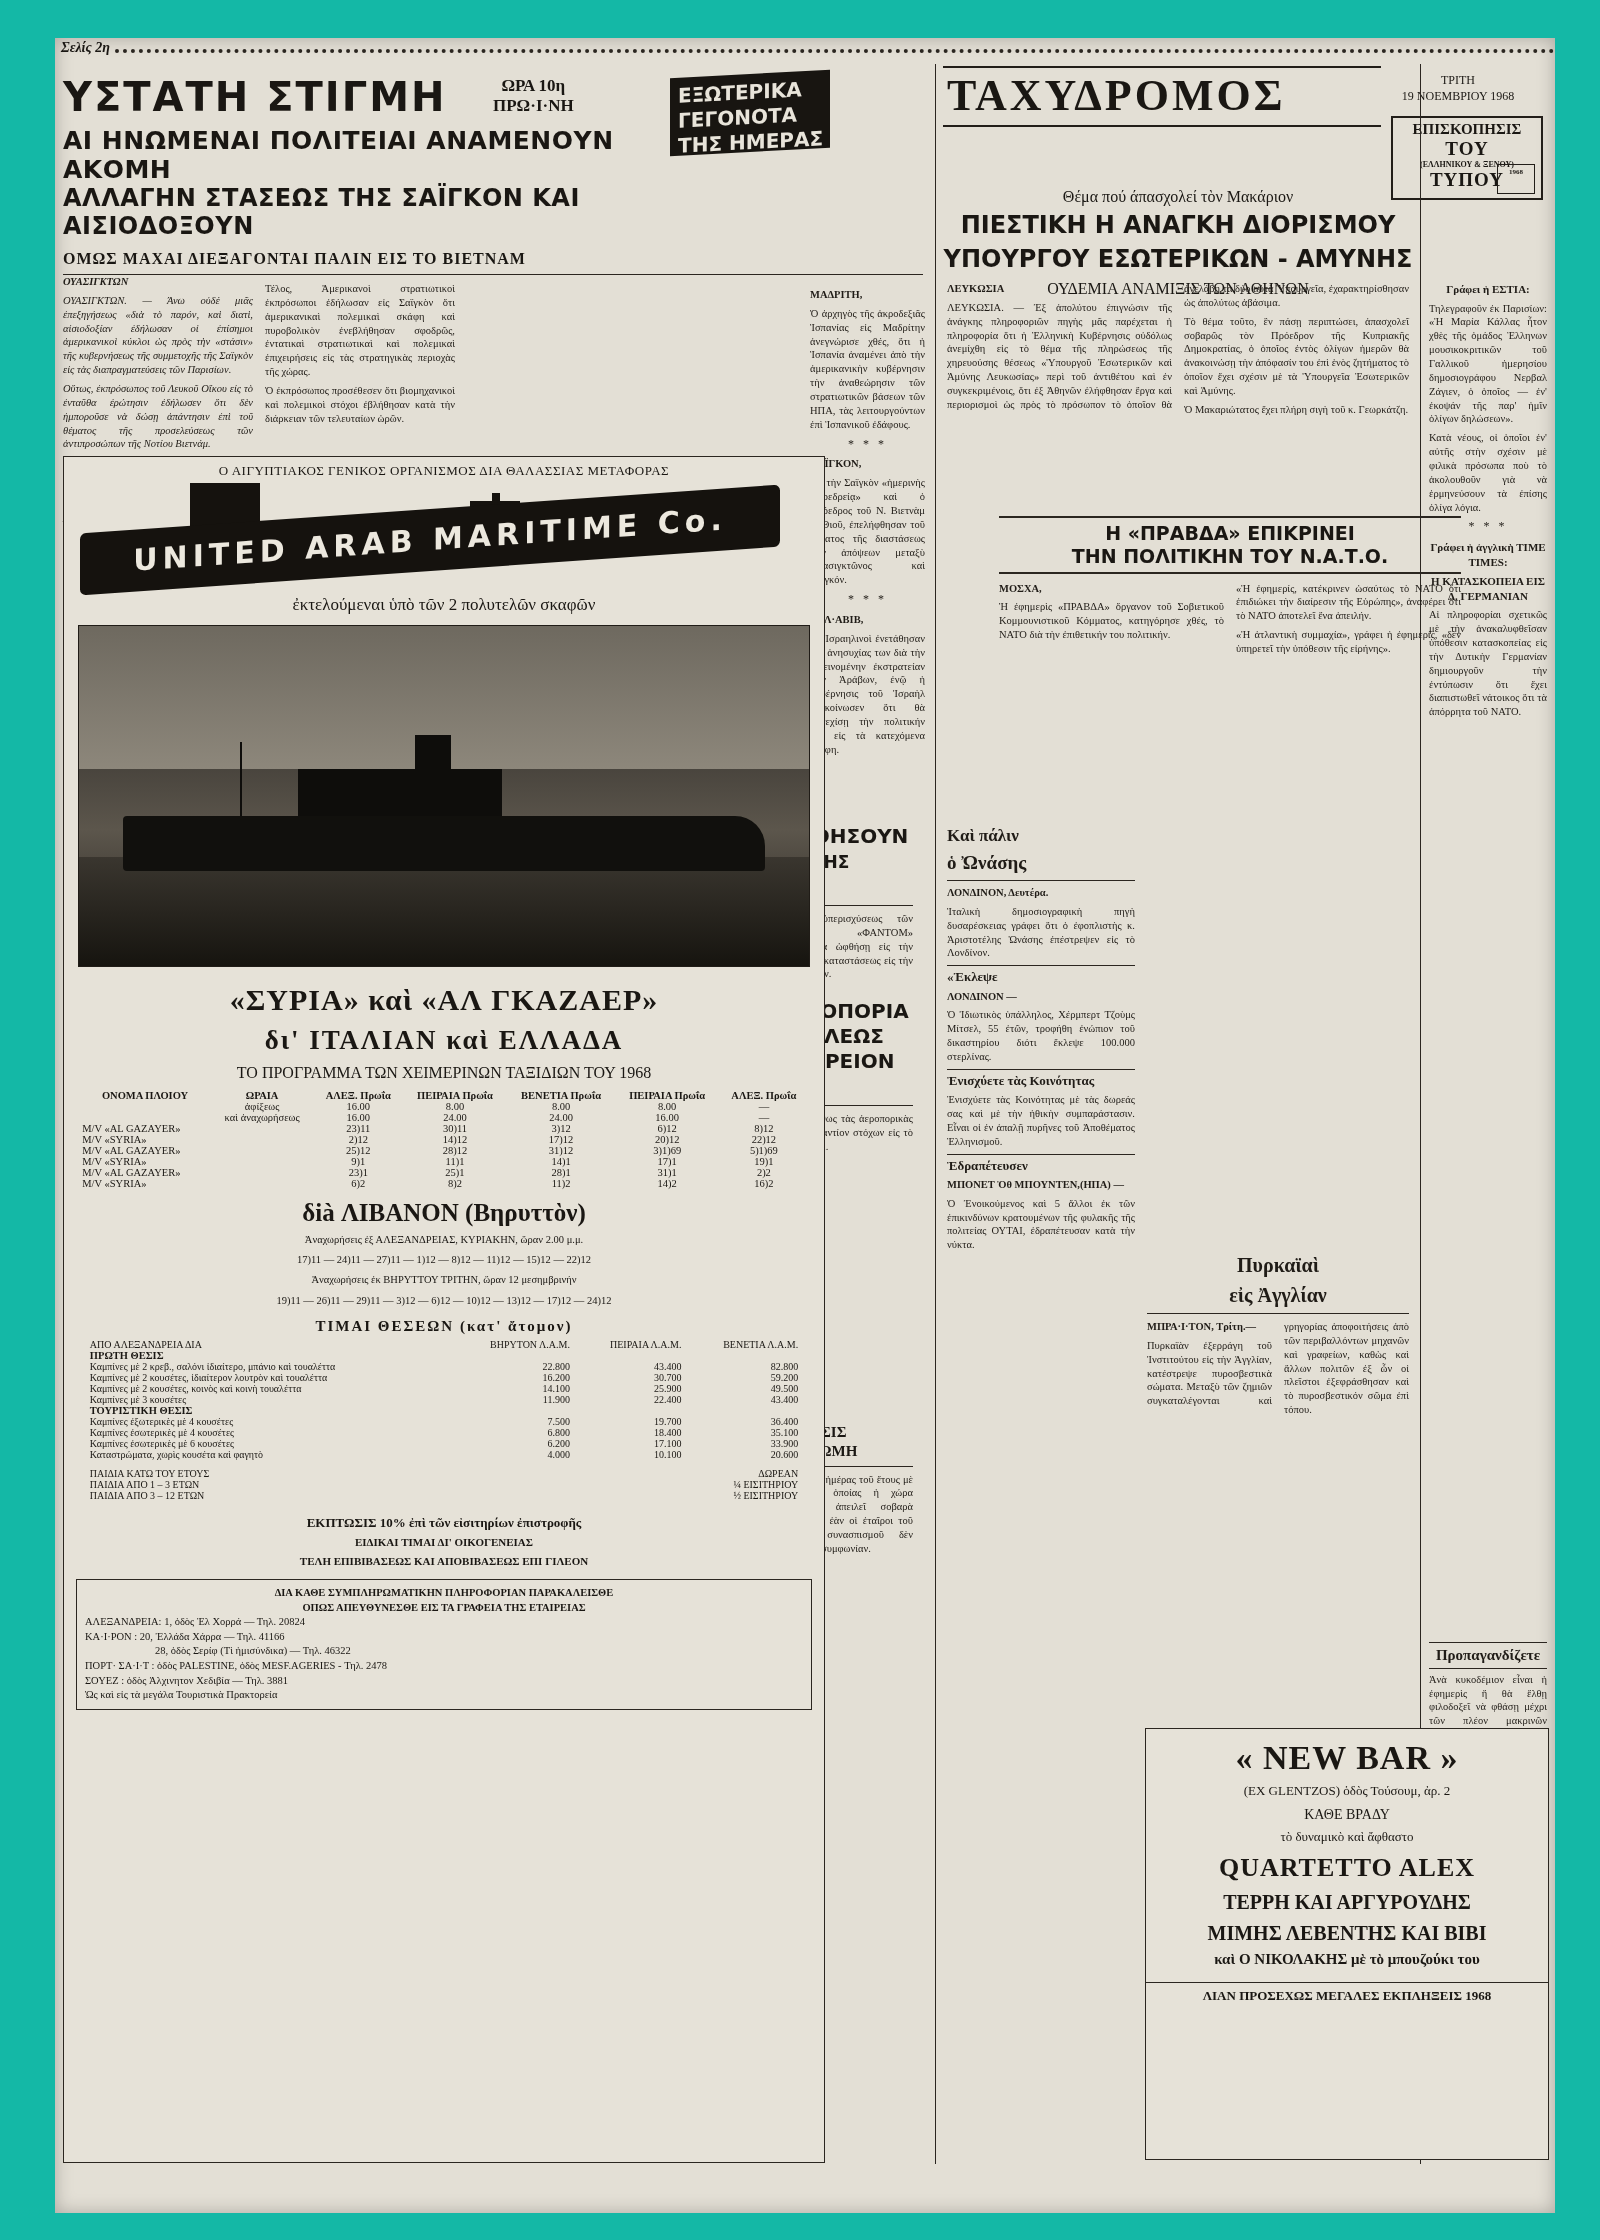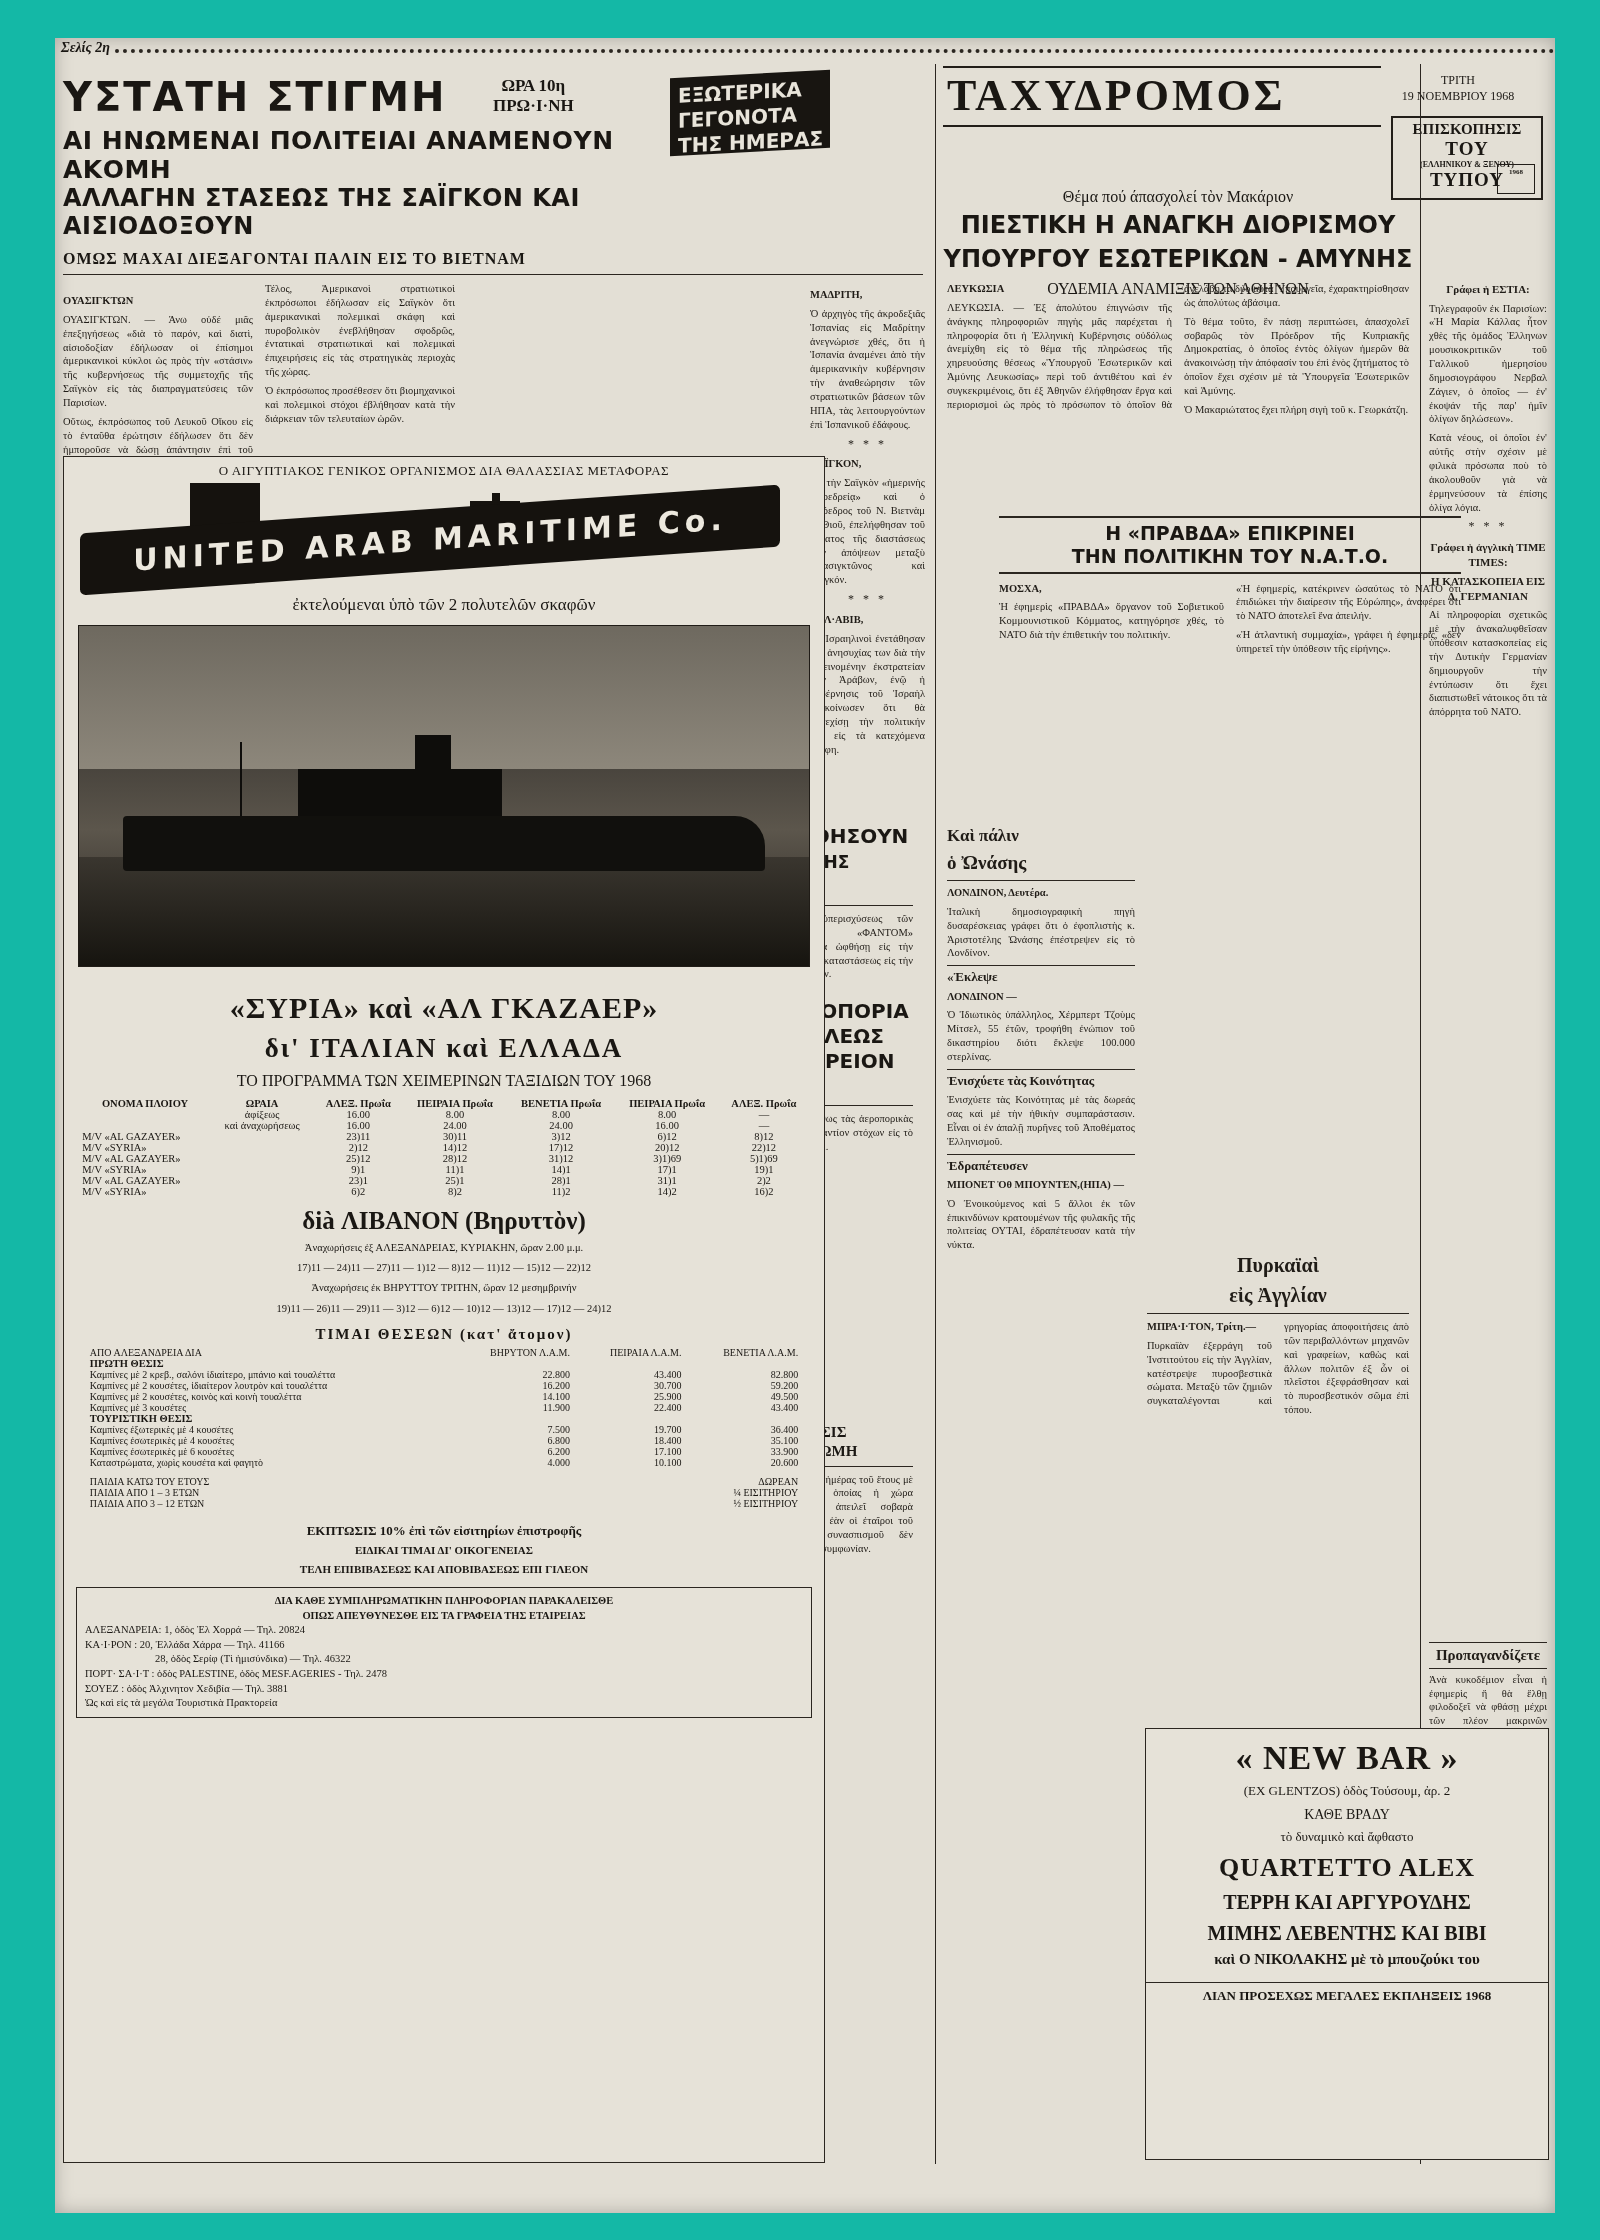--- a/index.html
+++ b/index.html
@@ -63,21 +63,21 @@
   .adline1{text-align:center;font-size:21px;font-weight:bold;letter-spacing:2px;margin-top:4px;}
   .adline2{text-align:center;font-size:17px;margin-top:2px;}
   .photo{margin:10px 14px 0 14px;height:340px;background:linear-gradient(#2d2a26,#423e38 35%,#5c564c 60%,#24211d 100%);
          position:relative;overflow:hidden;border:1px solid #201c17;}
   .photo .sky{position:absolute;left:0;top:0;right:0;height:42%;background:linear-gradient(#6e695f,#8d877b);}
   .photo .sea{position:absolute;left:0;bottom:0;right:0;height:32%;background:linear-gradient(#3a362f,#16140f);}
   .photo .hull{position:absolute;left:6%;bottom:28%;width:88%;height:16%;background:#11100d;border-radius:4px 30px 4px 4px;}
   .photo .sup{position:absolute;left:30%;bottom:44%;width:28%;height:14%;background:#0e0d0b;}
   .photo .funnel{position:absolute;left:46%;bottom:58%;width:5%;height:10%;background:#0e0d0b;}
   .photo .mast{position:absolute;left:22%;bottom:44%;width:2px;height:22%;background:#0e0d0b;}
-  .ships{text-align:center;font-size:30px;font-weight:bold;margin-top:24px;letter-spacing:1px;}
+  .ships{text-align:center;font-size:30px;font-weight:bold;margin-top:16px;letter-spacing:1px;}
   .vialine{text-align:center;font-size:27px;font-weight:bold;margin-top:8px;letter-spacing:2px;}
   .progline{text-align:center;font-size:16px;margin-top:8px;}
   table.sched{width:96%;margin:8px auto 0 auto;border-collapse:collapse;font-size:10.5px;}
   table.sched th,table.sched td{padding:0 3px;text-align:center;}
   table.sched td.l{text-align:left;}
   .leb{text-align:center;font-size:25px;font-weight:bold;margin-top:10px;}
   .small-ctr{text-align:center;font-size:10.5px;line-height:1.35;margin-top:6px;}
   .fares-h{text-align:center;font-size:15px;font-weight:bold;letter-spacing:2px;margin-top:10px;}
   table.fares{width:94%;margin:4px auto 0 auto;border-collapse:collapse;font-size:10px;}
   table.fares td{padding:0 3px;}
@@ -152,21 +152,21 @@
     <div class="mid-kicker">Θέμα πού άπασχολεί τὸν Μακάριον</div>
     <div class="mid-h1">ΠΙΕΣΤΙΚΗ Η ΑΝΑΓΚΗ ΔΙΟΡΙΣΜΟΥ</div>
     <div class="mid-h1">ΥΠΟΥΡΓΟΥ ΕΣΩΤΕΡΙΚΩΝ - ΑΜΥΝΗΣ</div>
     <div class="mid-sub">ΟΥΔΕΜΙΑ ΑΝΑΜΙΞΙΣ ΤΩΝ ΑΘΗΝΩΝ</div>
   </div>
 
   <div class="col-sep" style="left:880px;top:26px;height:2100px;"></div>
   <div class="col-sep" style="left:1365px;top:26px;height:2100px;"></div>
   <div class="thin" style="position:absolute;left:8px;top:236px;width:860px;"></div>
 
-  <div class="col" style="left:8px;top:256px;width:190px;">
+  <div class="col" style="left:8px;top:237px;width:190px;font-style:italic;">
     <p><span class="dateline">ΟΥΑΣΙΓΚΤΩΝ</span></p>
     <p>ΟΥΑΣΙΓΚΤΩΝ. — Άνω οὐδέ μιᾶς ἐπεξηγήσεως «διὰ τὸ παρόν, καὶ διατὶ, αἰσιοδοξίαν ἐδήλωσαν οἱ ἐπίσημοι ἀμερικανικοὶ κύκλοι ὡς πρὸς τὴν «στάσιν» τῆς κυβερνήσεως τῆς συμμετοχῆς τῆς Σαϊγκὸν εἰς τὰς διαπραγματεύσεις τῶν Παρισίων.</p>
     <p>Οὕτως, ἐκπρόσωπος τοῦ Λευκοῦ Οἴκου εἰς τὸ ἐνταῦθα ἐρώτησιν ἐδήλωσεν ὅτι δὲν ἠμποροῦσε νὰ δώσῃ ἀπάντησιν ἐπὶ τοῦ θέματος τῆς προσελεύσεως τῶν ἀντιπροσώπων τῆς Νοτίου Βιετνάμ.</p>
     <p>Ἐν τῷ μεταξὺ, ἡ ἀμερικανικὴ διπλωματία καταβάλλει προσπαθείας ὅπως ἡ κυβέρνησις τῆς Σαϊγκὸν ἀποσύρῃ τὰς ἀντιρρήσεις της διὰ τὴν συμμετοχὴν τοῦ Ἐθνικοῦ Ἀπελευθερωτικοῦ Μετώπου.</p>
   </div>
   <div class="col" style="left:210px;top:244px;width:190px;">
     <p>Τέλος, Ἀμερικανοὶ στρατιωτικοὶ ἐκπρόσωποι ἐδήλωσαν εἰς Σαϊγκὸν ὅτι ἀμερικανικαὶ πολεμικαὶ σκάφη καὶ πυροβολικὸν ἐνεβλήθησαν σφοδρῶς, ἐντατικαὶ στρατιωτικαὶ καὶ πολεμικαὶ ἐπιχειρήσεις εἰς τὰς στρατηγικὰς περιοχὰς τῆς χώρας.</p>
     <p>Ὁ ἐκπρόσωπος προσέθεσεν ὅτι βιομηχανικοὶ καὶ πολεμικοὶ στόχοι ἐβλήθησαν κατὰ τὴν διάρκειαν τῶν τελευταίων ὡρῶν.</p>
   </div>
   <div class="col" style="left:755px;top:250px;width:115px;">

